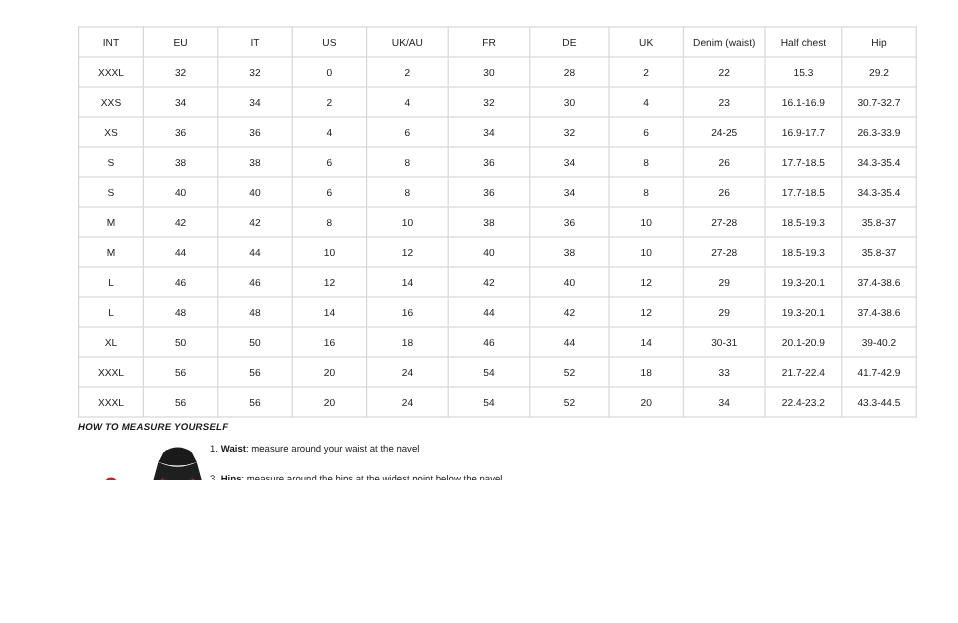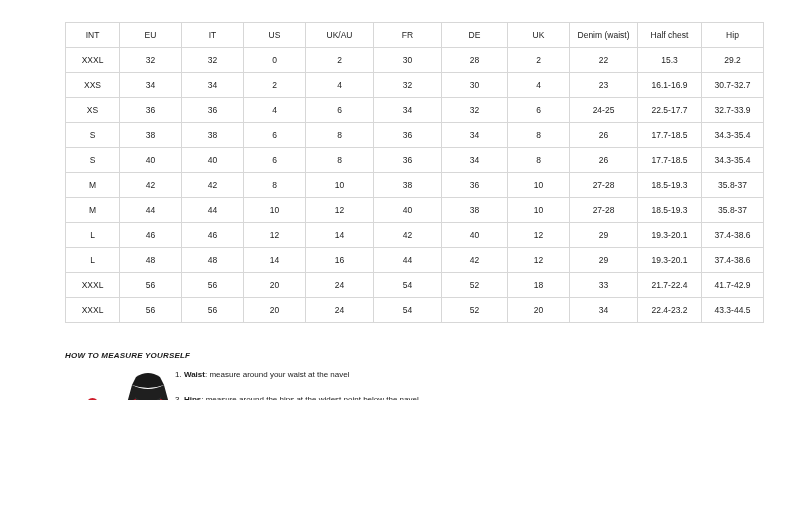--- a/index.html
+++ b/index.html
@@ -171,22 +171,22 @@
         <tr>
           <td>XS</td>
           <td>36</td>
           <td>36</td>
           <td>4</td>
           <td>6</td>
           <td>34</td>
           <td>32</td>
           <td>6</td>
           <td>24-25</td>
-          <td>22.5-17.7</td>
-          <td>32.7-33.9</td>
+          <td>16.9-17.7</td>
+          <td>26.3-33.9</td>
         </tr>
         <tr>
           <td>S</td>
           <td>38</td>
           <td>38</td>
           <td>6</td>
           <td>8</td>
           <td>36</td>
           <td>34</td>
           <td>8</td>
@@ -253,20 +253,33 @@
           <td>14</td>
           <td>16</td>
           <td>44</td>
           <td>42</td>
           <td>12</td>
           <td>29</td>
           <td>19.3-20.1</td>
           <td>37.4-38.6</td>
         </tr>
         <tr>
+          <td>XL</td>
+          <td>50</td>
+          <td>50</td>
+          <td>16</td>
+          <td>18</td>
+          <td>46</td>
+          <td>44</td>
+          <td>14</td>
+          <td>30-31</td>
+          <td>20.1-20.9</td>
+          <td>39-40.2</td>
+        </tr>
+        <tr>
           <td>XXXL</td>
           <td>56</td>
           <td>56</td>
           <td>20</td>
           <td>24</td>
           <td>54</td>
           <td>52</td>
           <td>18</td>
           <td>33</td>
           <td>21.7-22.4</td>

